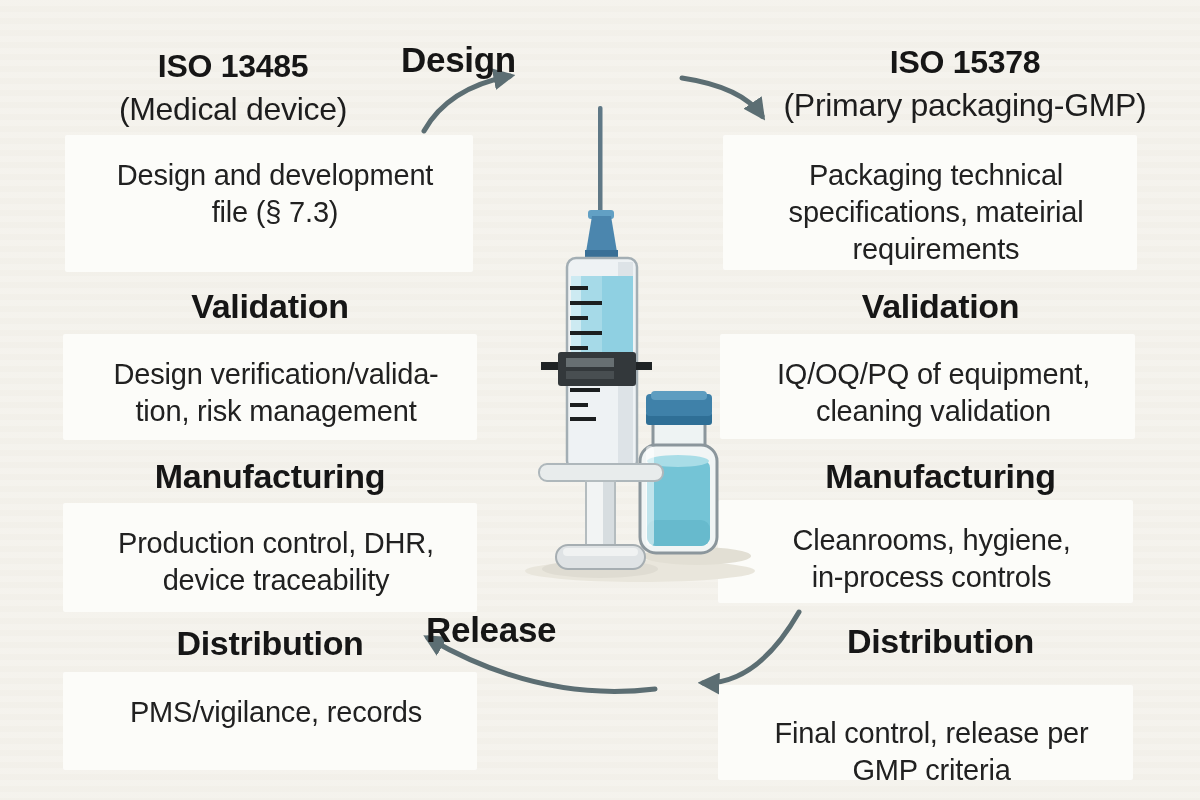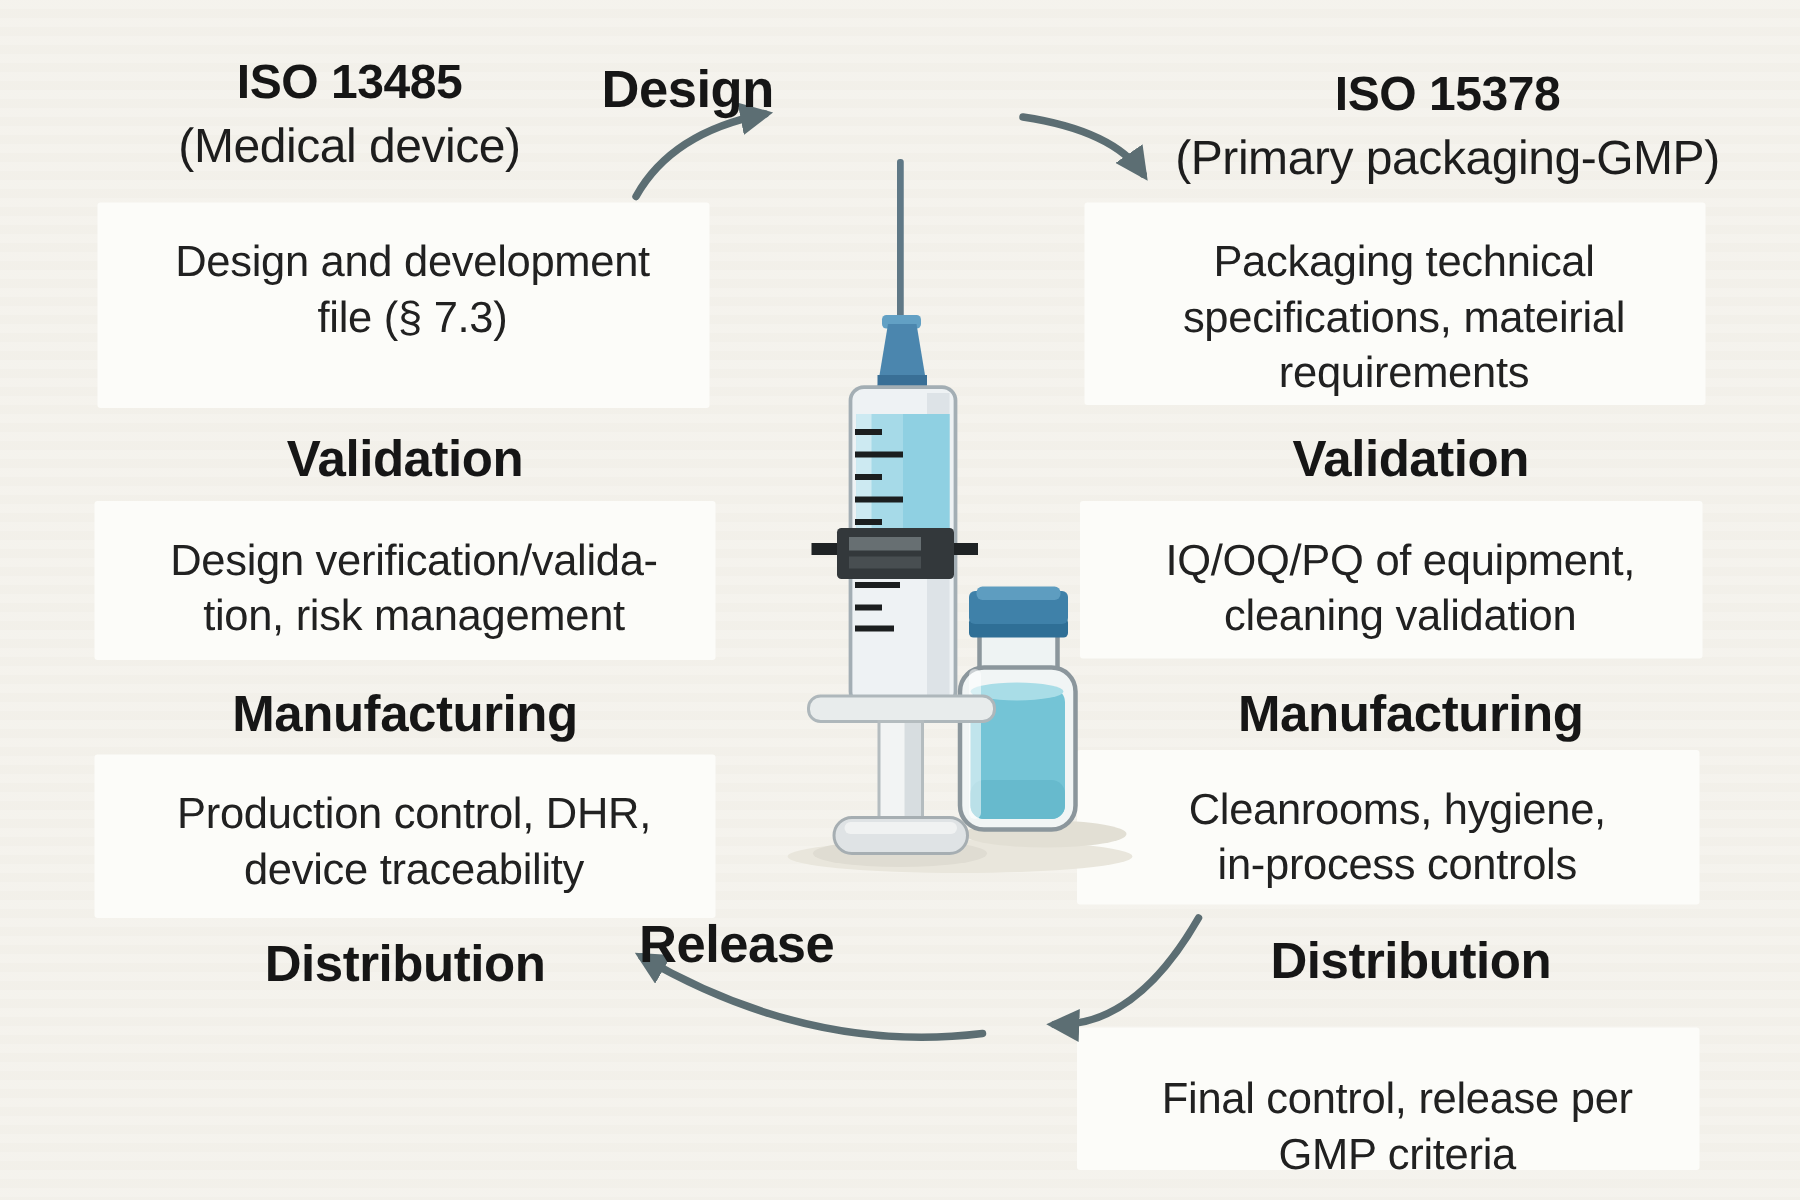--- a/index.html
+++ b/index.html
@@ -54,20 +54,23 @@
     <p>Design and development
 file (§ 7.3)</p>
   </div>
   <div class="abs card" style="left:63px;top:334px;width:414px;height:106px;">
     <p>Design verification/valida-
 tion, risk management</p>
   </div>
   <div class="abs card" style="left:63px;top:503px;width:414px;height:109px;">
     <p>Production control, DHR,
 device traceability</p>
+  </div>
+  <div class="abs card" style="left:63px;top:672px;width:414px;height:98px;">
+    <p>PMS/vigilance, records</p>
   </div>
 
   <div class="abs card" style="left:720px;top:334px;width:415px;height:105px;">
     <p>IQ/OQ/PQ of equipment,
 cleaning validation</p>
   </div>
   <div class="abs card" style="left:723px;top:135px;width:414px;height:135px;">
     <p>Packaging technical
 specifications, mateirial
 requirements</p>
@@ -149,21 +152,21 @@
       <rect x="539" y="464" width="124" height="17" rx="8" fill="#e8ecec" stroke="#aeb7bb" stroke-width="2"></rect>
 
       <rect x="586" y="481" width="29" height="70" fill="#f2f4f4" stroke="#b4bcbf" stroke-width="2"></rect>
       <rect x="603" y="482" width="11" height="68" fill="#d7dde0"></rect>
 
       <rect x="556" y="545" width="89" height="24" rx="12" fill="#dfe3e5" stroke="#a6aeb2" stroke-width="2"></rect>
       <rect x="563" y="548" width="75" height="8" rx="4" fill="#f0f2f2"></rect>
     </g>
   </svg>
 
-  <div class="abs" style="left:23px;top:36px;width:420px;">
+  <div class="abs" style="left:23px;top:48px;width:420px;">
     <div class="iso-title">ISO 13485</div>
     <div class="iso-sub">(Medical device)</div>
   </div>
   <div class="abs" style="left:740px;top:44px;width:450px;">
     <div class="iso-title">ISO 15378</div>
     <div class="iso-sub">(Primary packaging-GMP)</div>
   </div>
 
   <div class="abs stage" style="left:65px;top:287px;width:410px;">Validation</div>
   <div class="abs stage" style="left:65px;top:457px;width:410px;">Manufacturing</div>

